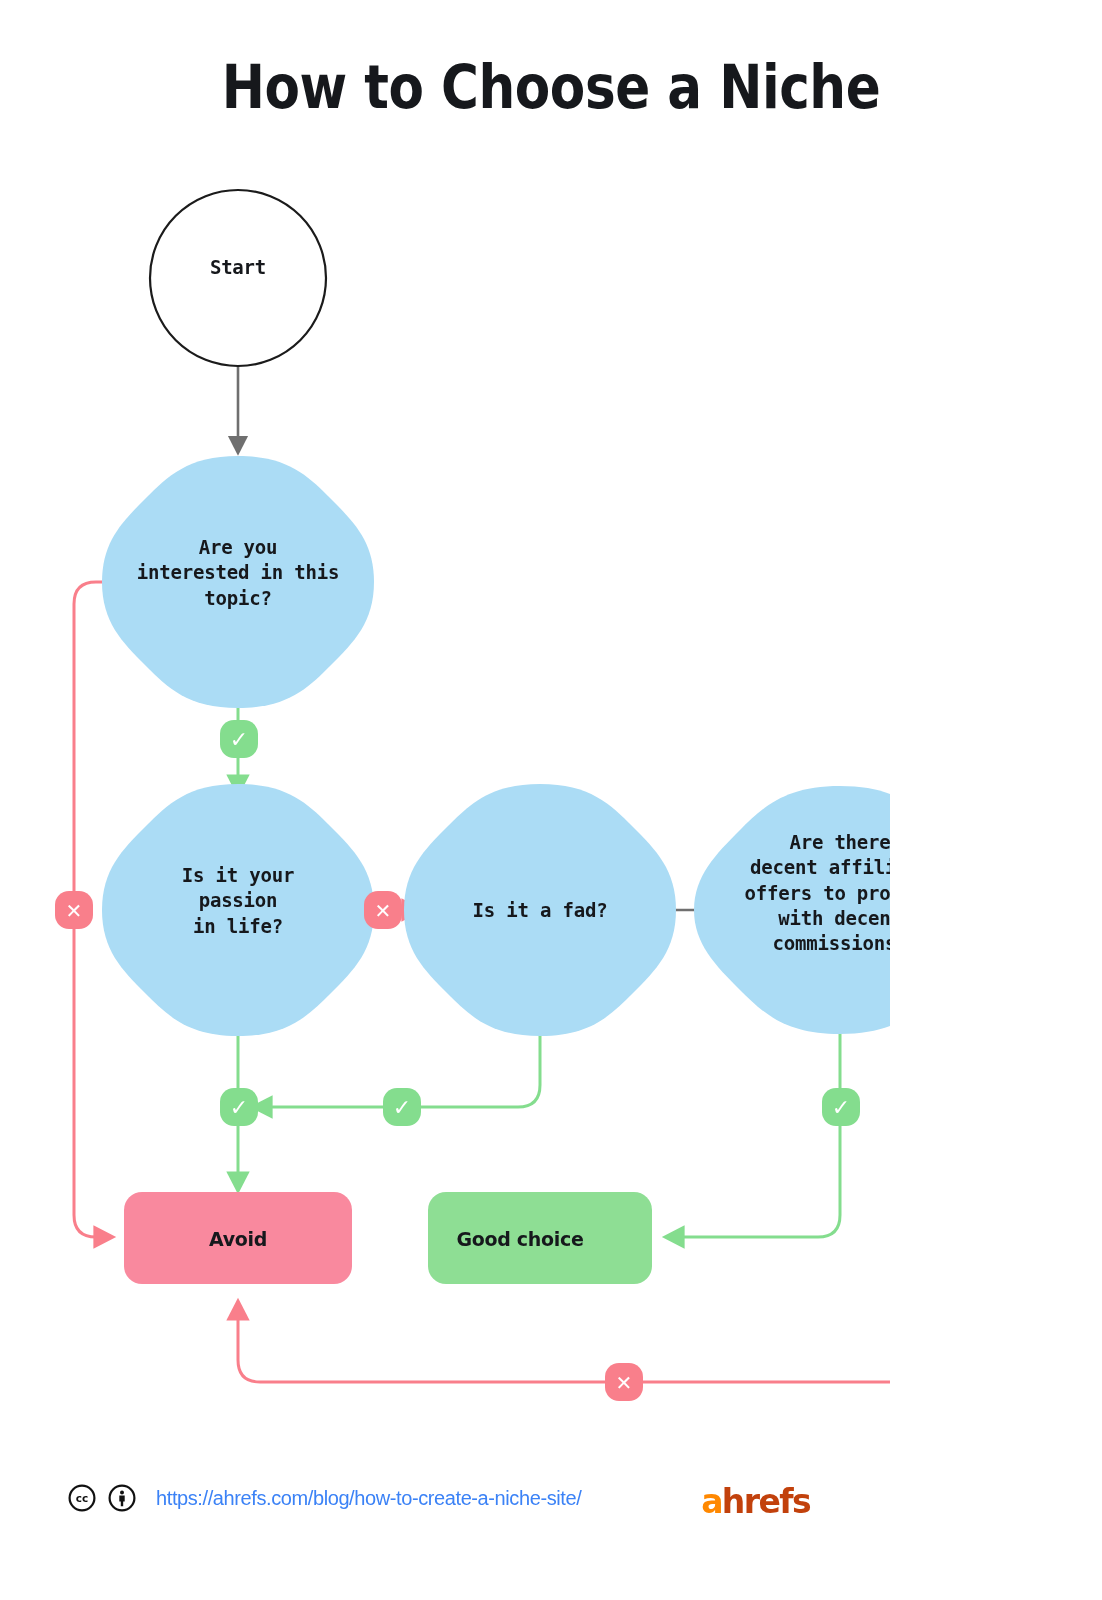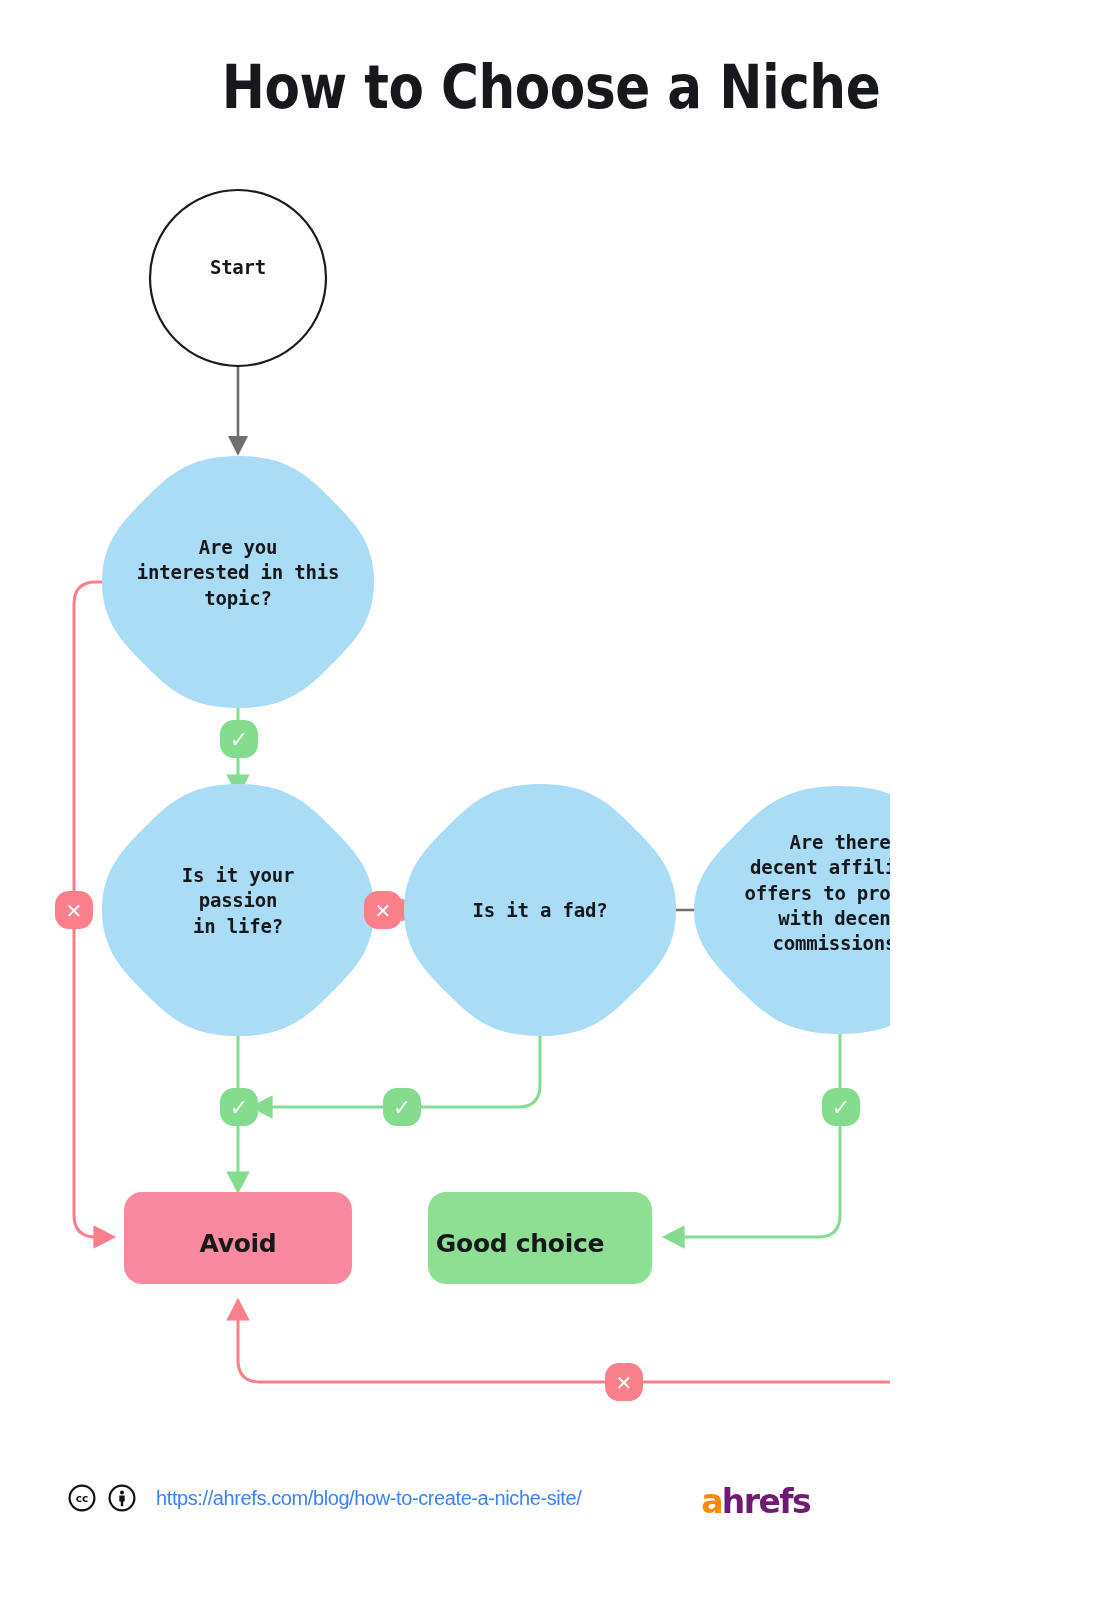--- a/index.html
+++ b/index.html
@@ -45,21 +45,21 @@
     color: #16181c;
     line-height: 1.33;
     pointer-events: none;
   }
   .node-label.q {
     font-size: 19px;
     letter-spacing: -0.2px;
   }
   .node-label.res {
     font-family: "DejaVu Sans", sans-serif;
-    font-size: 25px;
+    font-size: 19px;
     font-weight: bold;
     letter-spacing: -0.3px;
   }
   .badge-glyph {
     position: absolute;
     font-family: "DejaVu Sans", sans-serif;
     color: #ffffff;
     text-align: center;
     pointer-events: none;
   }
@@ -83,21 +83,21 @@
   .brand {
     position: absolute;
     right: 80px;
     top: 1482px;
     font-family: "DejaVu Sans", sans-serif;
     font-size: 33px;
     font-weight: bold;
     letter-spacing: -1.6px;
   }
   .brand .a { color: #ff8800; }
-  .brand .rest { color: #701a75; }
+  .brand .rest { color: #c2410c; }
 </style>
 </head>
 <body>
 
 <div id="page">
 
   <div class="title">How to Choose a Niche</div>
 
   <svg id="flow-svg" viewBox="0 0 1102 1600">
     <defs>

